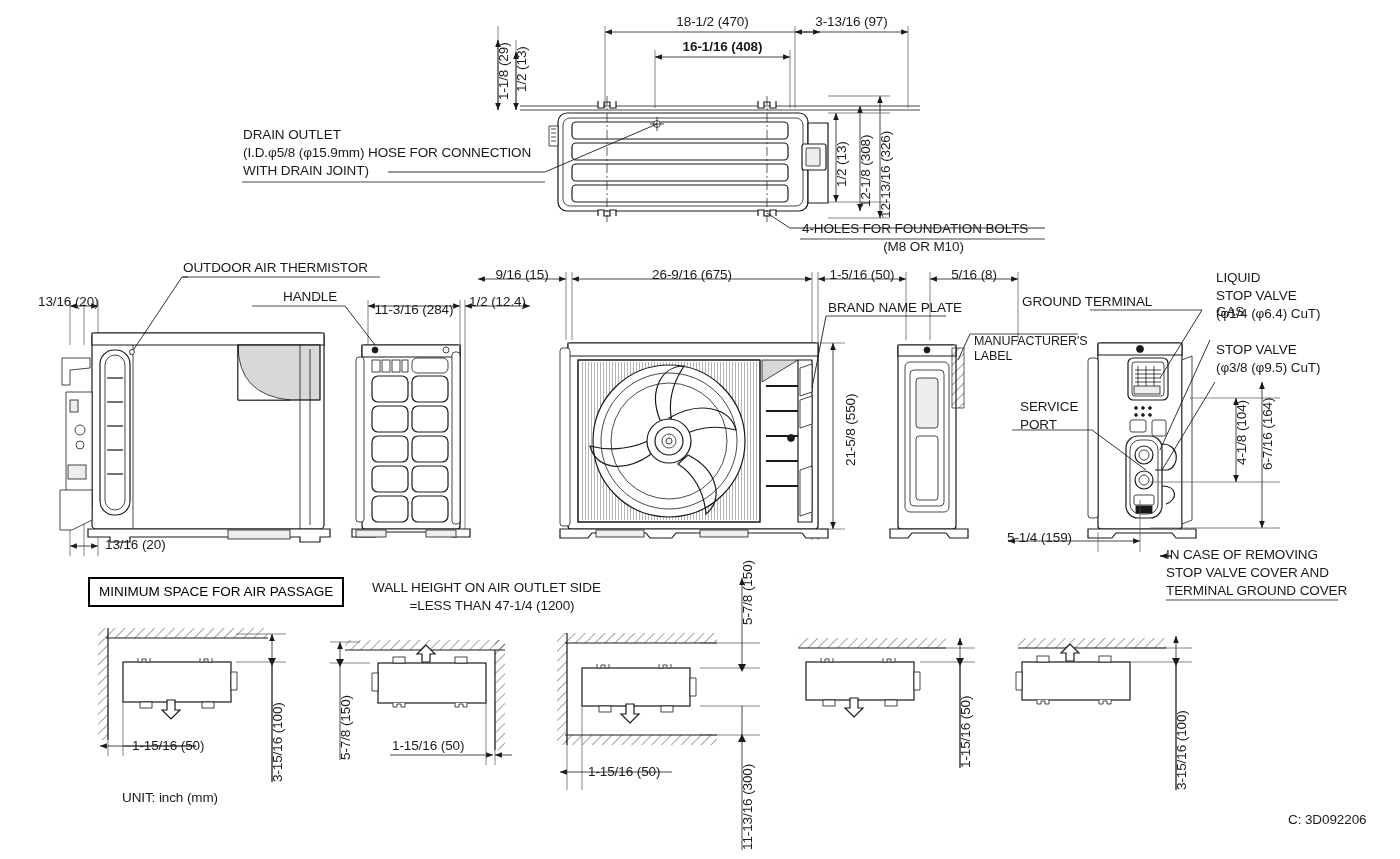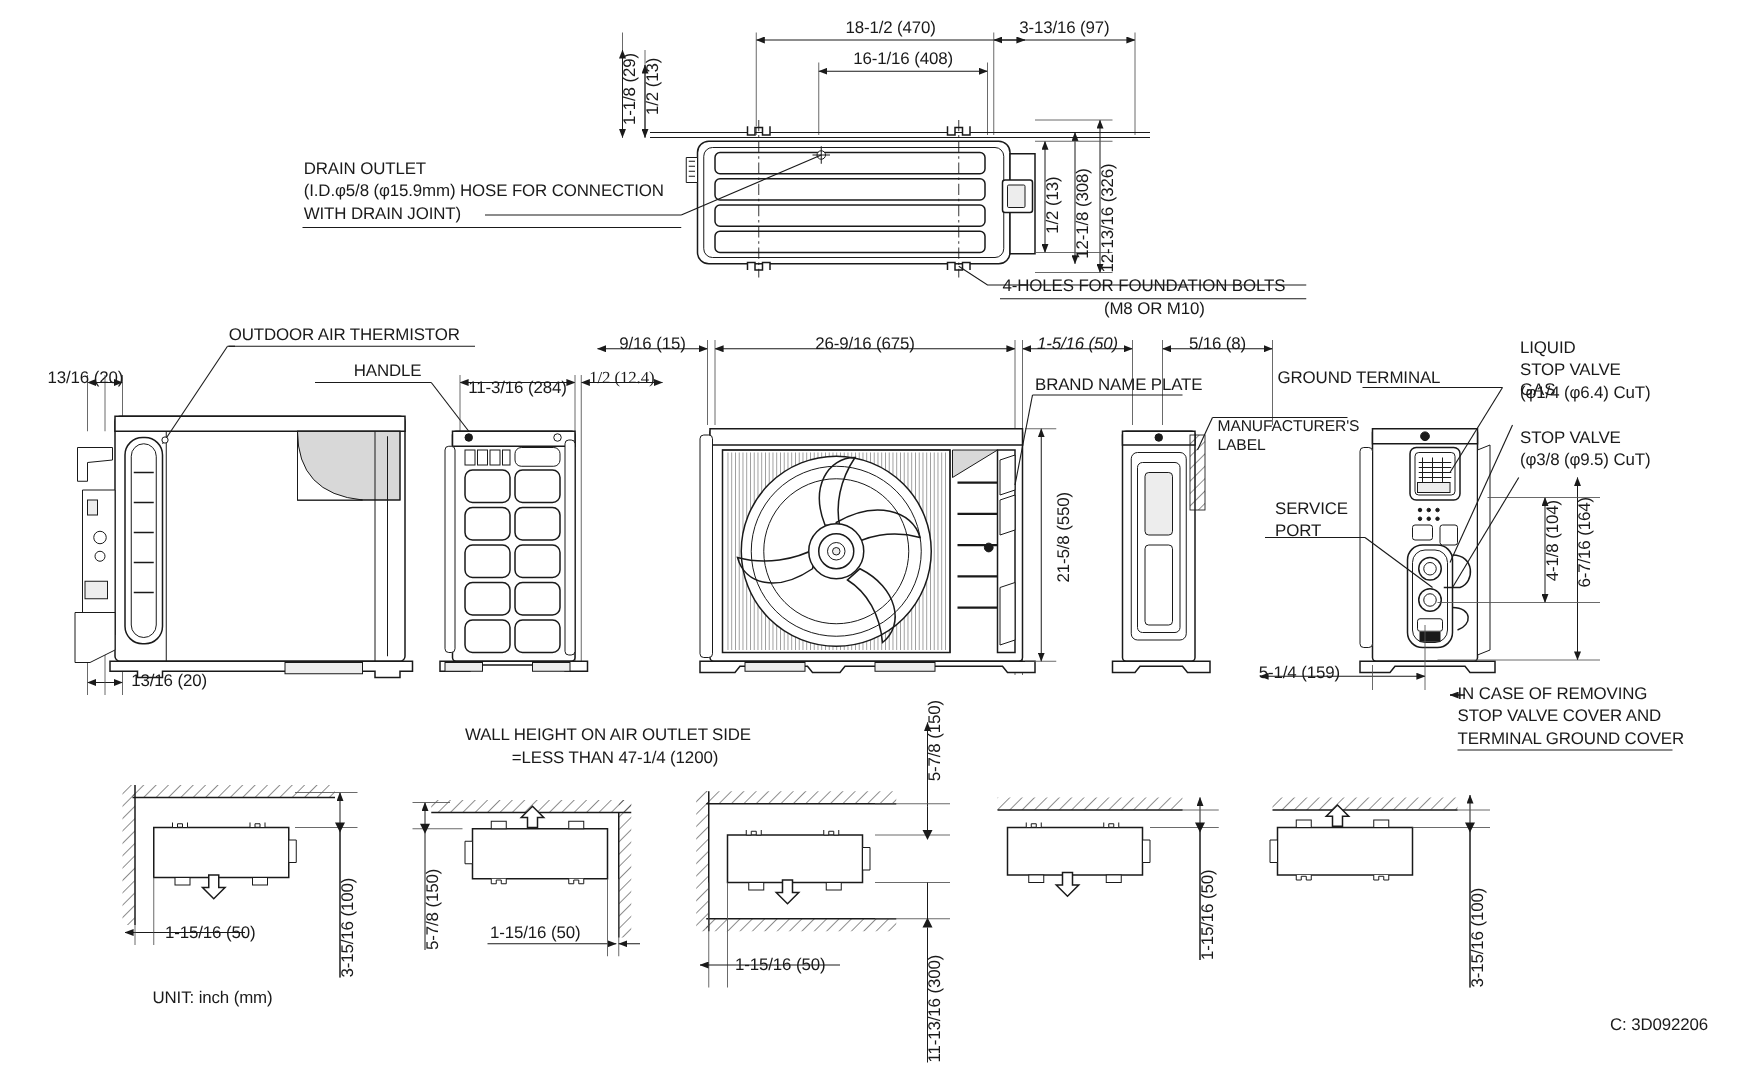--- a/index.html
+++ b/index.html
@@ -531,21 +531,21 @@
 
       <line class="dim" x1="1176" y1="636" x2="1176" y2="790" marker-start="url(#ahs)"></line>
       <line class="ext" x1="1130" y1="648" x2="1192" y2="648"></line>
       <line class="ext" x1="1130" y1="662" x2="1192" y2="662"></line>
       <path class="arrowhd" d="M1172 658 L1180 658 L1176 666 Z"></path>
       <line class="dim" x1="1176" y1="662" x2="1176" y2="790"></line>
     </g>
   </svg>
 
   <div class="lbl center" style="left:605px; top:14px; width:215px;">18-1/2 (470)</div>
-  <div class="lbl center" style="left:655px; top:39px; width:135px;">16-1/16 (408)</div>
+  <div class="lbl center" style="left:655px; top:39px; width:135px;font-weight:bold;">16-1/16 (408)</div>
   <div class="lbl center" style="left:795px; top:14px; width:113px;">3-13/16 (97)</div>
 
   <div class="lbl rot" style="left:496px; top:100px;">1-1/8 (29)</div>
   <div class="lbl rot" style="left:514px; top:92px;">1/2 (13)</div>
 
   <div class="lbl rot" style="left:834px; top:187px;">1/2 (13)</div>
   <div class="lbl rot" style="left:858px; top:207px;">12-1/8 (308)</div>
   <div class="lbl rot" style="left:878px; top:218px;">12-13/16 (326)</div>
 
   <div class="lbl" style="left:243px; top:127px;">DRAIN OUTLET</div>
@@ -554,25 +554,25 @@
 
   <div class="lbl" style="left:802px; top:221px;">4-HOLES FOR FOUNDATION BOLTS</div>
   <div class="lbl center" style="left:802px; top:239px; width:243px;">(M8 OR M10)</div>
 
   <div class="lbl" style="left:183px; top:260px;">OUTDOOR AIR THERMISTOR</div>
   <div class="lbl" style="left:283px; top:289px;">HANDLE</div>
   <div class="lbl" style="left:38px; top:294px;">13/16 (20)</div>
   <div class="lbl" style="left:105px; top:537px;">13/16 (20)</div>
 
   <div class="lbl center" style="left:368px; top:302px; width:92px;">11-3/16 (284)</div>
-  <div class="lbl center" style="left:465px; top:294px; width:65px;font-family:Liberation Serif, serif;">1/2 (12.4)</div>
+  <div class="lbl center" style="left:465px; top:294px; width:65px;">1/2 (12.4)</div>
 
   <div class="lbl center" style="left:478px; top:267px; width:88px;">9/16 (15)</div>
   <div class="lbl center" style="left:572px; top:267px; width:240px;">26-9/16 (675)</div>
-  <div class="lbl center" style="left:818px; top:267px; width:88px;font-style:italic;">1-5/16 (50)</div>
+  <div class="lbl center" style="left:818px; top:267px; width:88px;">1-5/16 (50)</div>
   <div class="lbl center" style="left:930px; top:267px; width:88px;">5/16 (8)</div>
   <div class="lbl rot" style="left:843px; top:466px;">21-5/8 (550)</div>
 
   <div class="lbl" style="left:828px; top:300px;">BRAND NAME PLATE</div>
   <div class="lbl sm" style="left:974px; top:334px;">MANUFACTURER'S</div>
   <div class="lbl sm" style="left:974px; top:349px;">LABEL</div>
 
   <div class="lbl" style="left:1022px; top:294px;">GROUND TERMINAL</div>
 
   <div class="lbl" style="left:1216px; top:270px;">LIQUID</div>
@@ -587,20 +587,21 @@
   <div class="lbl" style="left:1020px; top:417px;">PORT</div>
 
   <div class="lbl rot" style="left:1234px; top:465px;">4-1/8 (104)</div>
   <div class="lbl rot" style="left:1260px; top:470px;">6-7/16 (164)</div>
   <div class="lbl" style="left:1007px; top:530px;">5-1/4 (159)</div>
 
   <div class="lbl" style="left:1166px; top:547px;">IN CASE OF REMOVING</div>
   <div class="lbl" style="left:1166px; top:565px;">STOP VALVE COVER AND</div>
   <div class="lbl" style="left:1166px; top:583px;">TERMINAL GROUND COVER</div>
 
+  <div class="boxlabel" style="left:88px; top:577px;">MINIMUM SPACE FOR AIR PASSAGE</div>
 
   <div class="lbl" style="left:372px; top:580px;">WALL HEIGHT ON AIR OUTLET SIDE</div>
   <div class="lbl right" style="left:372px; top:598px; width:240px;">=LESS THAN 47-1/4 (1200)</div>
 
   <div class="lbl" style="left:132px; top:738px;">1-15/16 (50)</div>
   <div class="lbl rot" style="left:270px; top:782px;">3-15/16 (100)</div>
 
   <div class="lbl rot" style="left:338px; top:760px;">5-7/8 (150)</div>
   <div class="lbl" style="left:392px; top:738px;">1-15/16 (50)</div>
 

